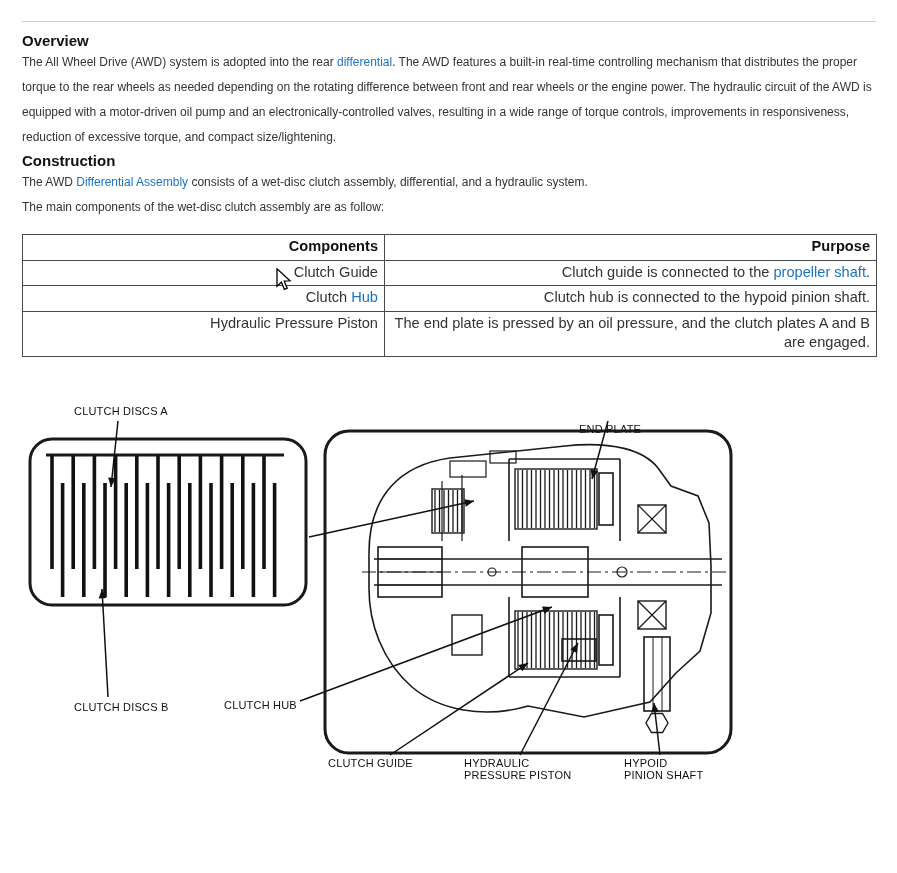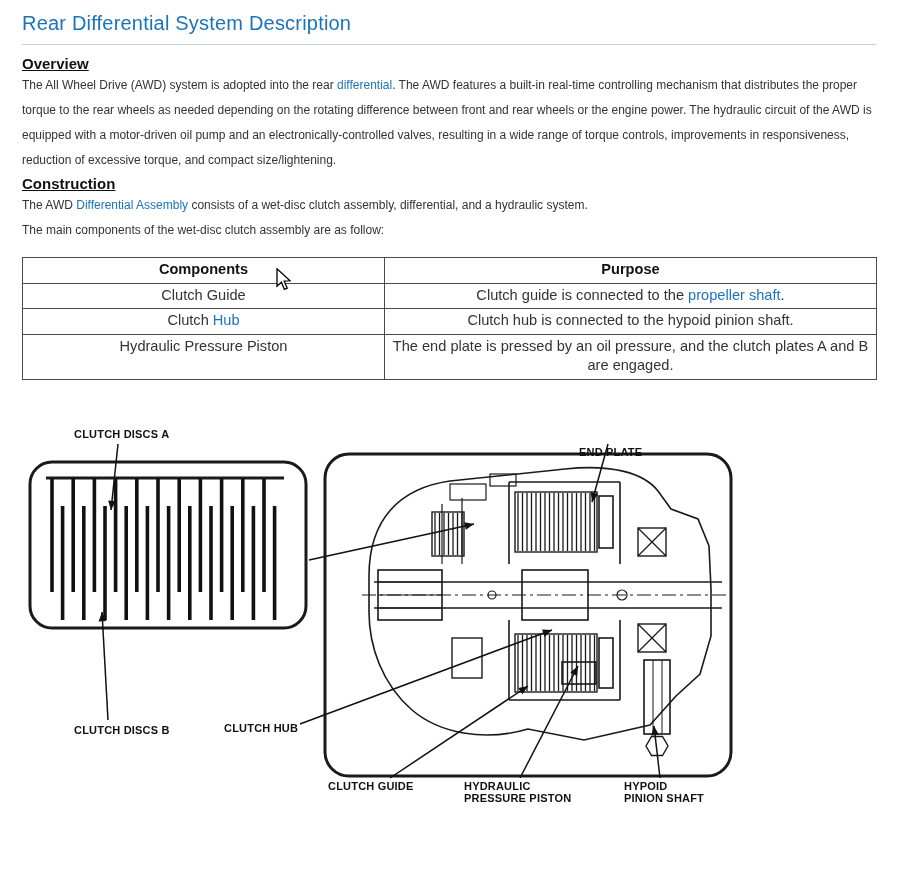--- a/index.html
+++ b/index.html
@@ -4,51 +4,50 @@
 <style>
   * { box-sizing: border-box; margin: 0; padding: 0; }
   html, body { background: #fff; }
   body {
     width: 897px; height: 873px; position: relative; overflow: hidden;
     font-family: "Liberation Sans", sans-serif; color: #333;
   }
   .container { padding: 12px 21px 0 22px; }
   .title { font-size: 20px; font-weight: 500; color: #1b73bd; letter-spacing: .2px; }
   .title-rule { border: none; border-top: 1px solid #c9ced3; margin: 9px 0 10px; }
-  h2.section { font-size: 15px; font-weight: 700; color: #111; margin: 2px 0 1px; text-decoration: underline; }
+  h2.section { font-size: 15px; font-weight: 700; color: #111; margin: 2px 0 1px; }
   p.body-text { font-size: 12px; line-height: 25px; color: #333; }
   a.link { color: #1b73bd; text-decoration: none; cursor: pointer; }
   table.components { border-collapse: collapse; margin-top: 14px; width: 855px; table-layout: fixed; }
   table.components th, table.components td {
     border: 1px solid #4a4a4a; font-size: 14.6px; padding: 2px 6px 3px;
-    vertical-align: top; text-align: center; line-height: 19.5px; color: #333;
+    vertical-align: top; text-align: right; line-height: 19.5px; color: #333;
   }
   table.components th { font-weight: 700; color: #111; }
   th.col-comp { width: 362px; }
   .diagram { position: relative; margin-top: 44px; height: 400px; }
   .diagram svg { position: absolute; left: 0; top: 0; }
   .dlabel {
-    position: absolute; font-size: 11px; font-weight: 700; color: #111;
+    position: absolute; font-size: 11px; font-weight: 400; color: #111;
     white-space: pre-line; letter-spacing: .2px; line-height: 12.5px;
   }
   .lbl-a      { left: 52px;  top: 4px; }
   .lbl-end    { left: 557px; top: 22px; }
   .lbl-b      { left: 52px;  top: 300px; text-align: right; }
   .lbl-hub    { left: 202px; top: 298px; }
   .lbl-guide  { left: 306px; top: 356px; }
   .lbl-piston { left: 442px; top: 356px; }
   .lbl-pinion { left: 602px; top: 356px; }
   .cursor { position: absolute; left: 276px; top: 268px; }
 </style>
 </head>
 <body>
 
 <div class="container">
 
-  <h1 class="title">Rear Differential System Description</h1>
   <hr class="title-rule">
 
   <h2 class="section">Overview</h2>
   <p class="body-text"><span>The All Wheel Drive (AWD) system is adopted into the rear </span><a class="link">differential</a><span>. The AWD features a built-in real-time controlling mechanism that distributes the proper torque to the rear wheels as needed depending on the rotating difference between front and rear wheels or the engine power. The hydraulic circuit of the AWD is equipped with a motor-driven oil pump and an electronically-controlled valves, resulting in a wide range of torque controls, improvements in responsiveness, reduction of excessive torque, and compact size/lightening.</span></p>
 
   <h2 class="section">Construction</h2>
   <p class="body-text"><span>The AWD </span><a class="link">Differential Assembly</a><span> consists of a wet-disc clutch assembly, differential, and a hydraulic system.</span><br><span>The main components of the wet-disc clutch assembly are as follow:</span></p>
 
   <table class="components">
     <thead>

